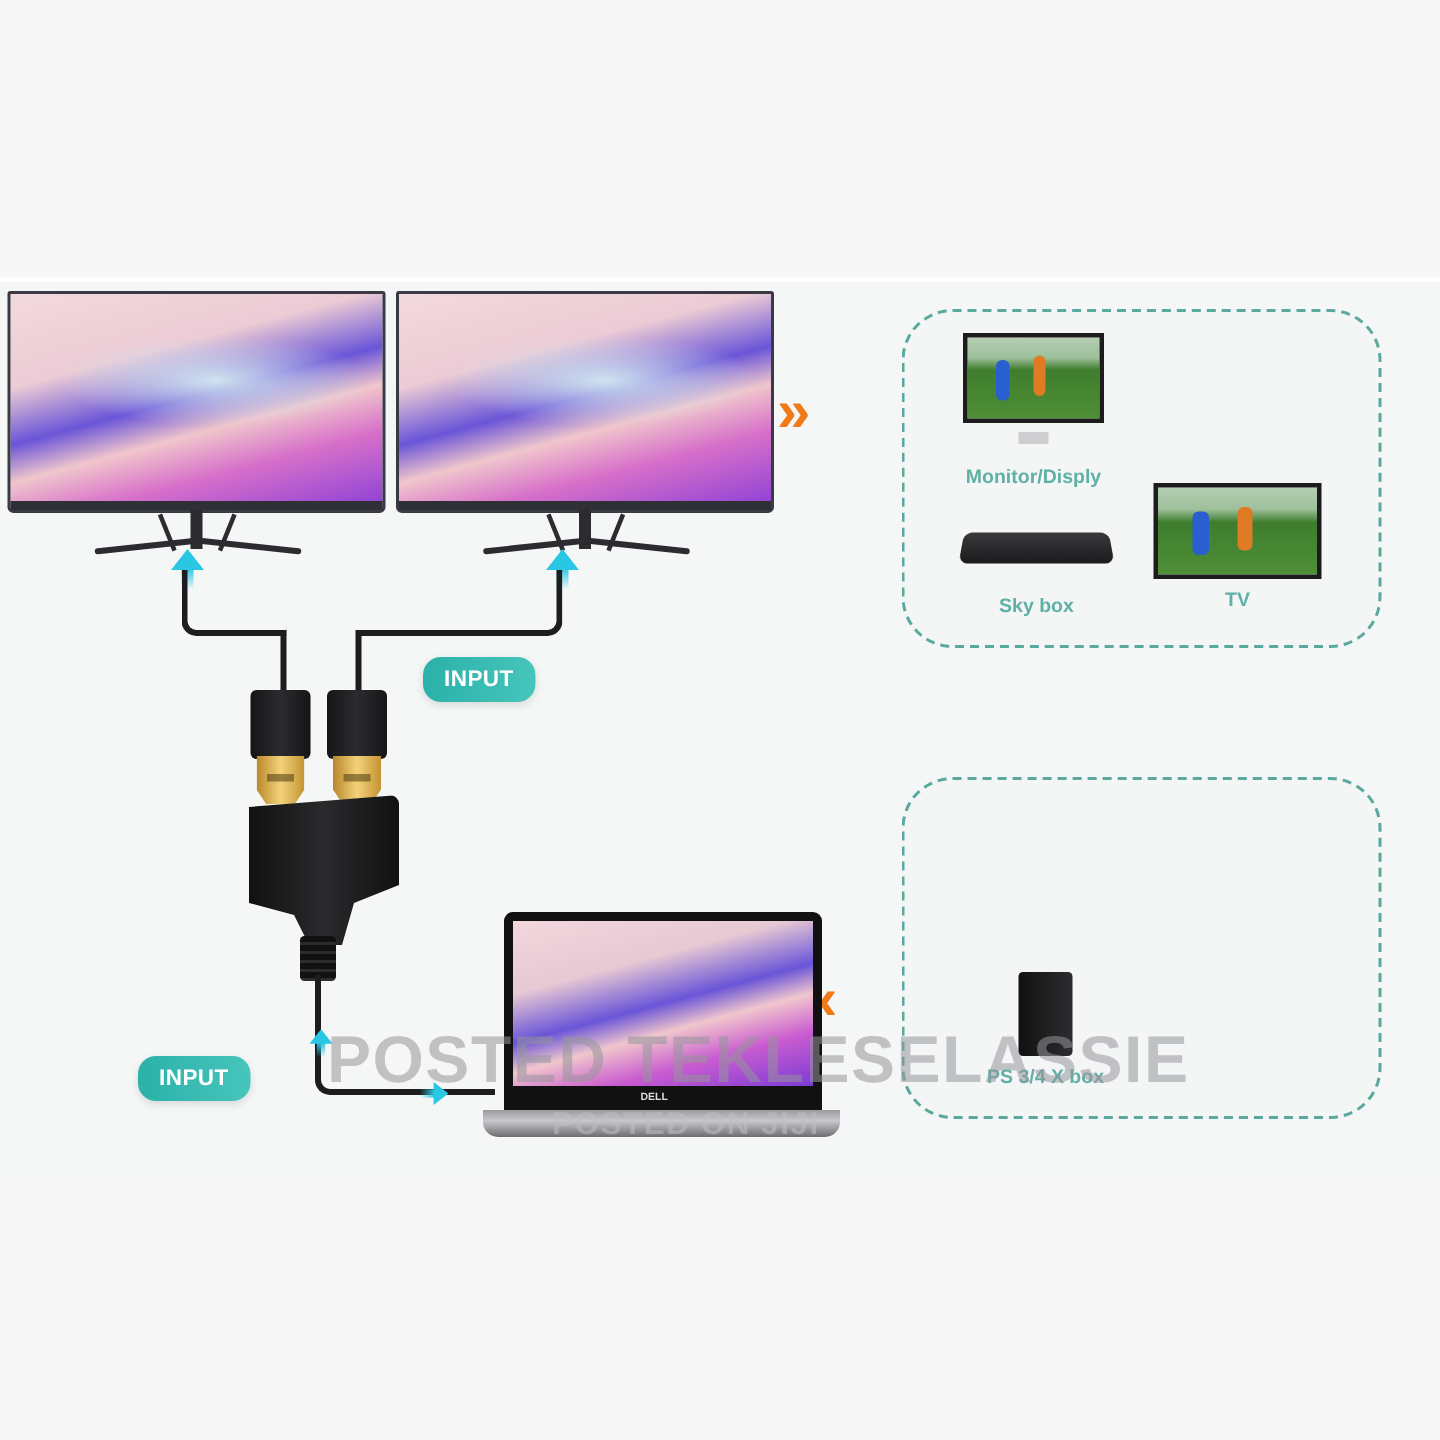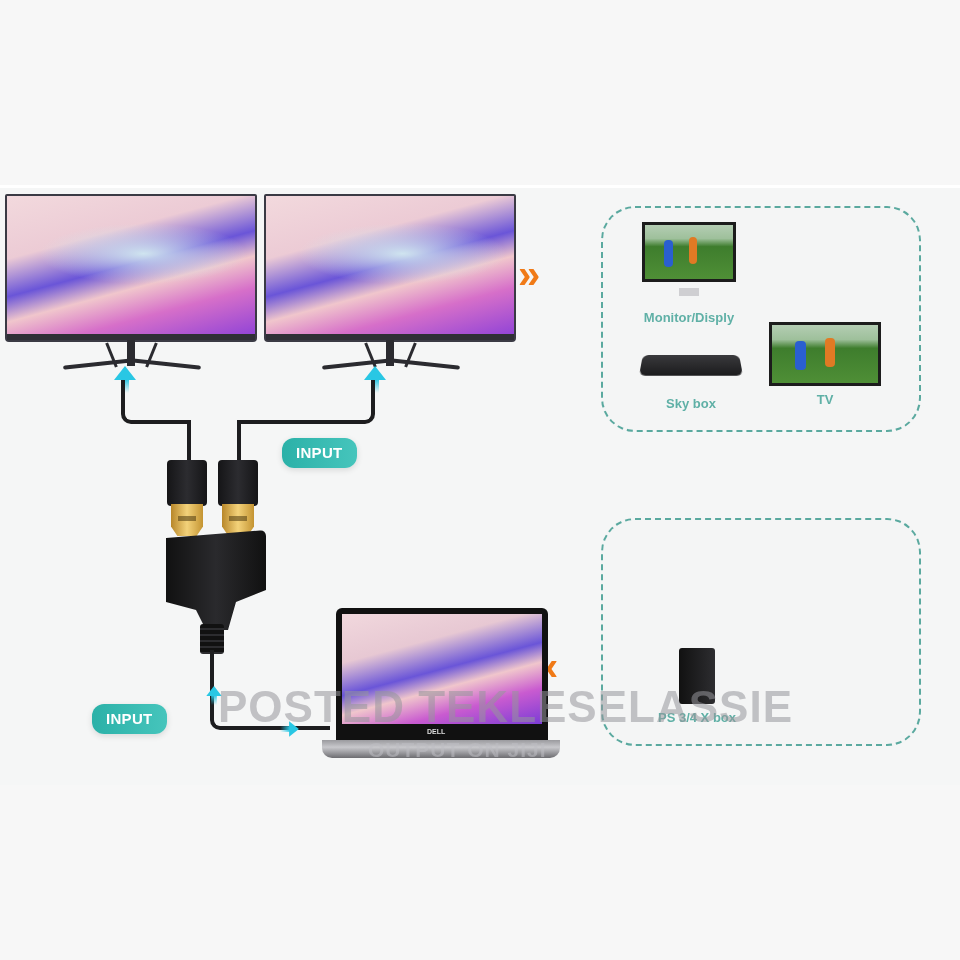--- a/index.html
+++ b/index.html
@@ -162,13 +162,13 @@
 </div>
 
 <div class="panel bottom">
   <div class="device" style="left:24px; top:128px;">
     <div class="pic ps4"></div>
     <div class="label" style="margin-top:2px;">PS 3/4 X box</div>
   </div>
 </div>
 
 <div class="wm1">POSTED TEKLESELASSIE</div>
-<div class="wm2">OUTPUT ON JIJI</div>
+<div class="wm2">POSTED ON JIJI</div>
 
 </body></html>

